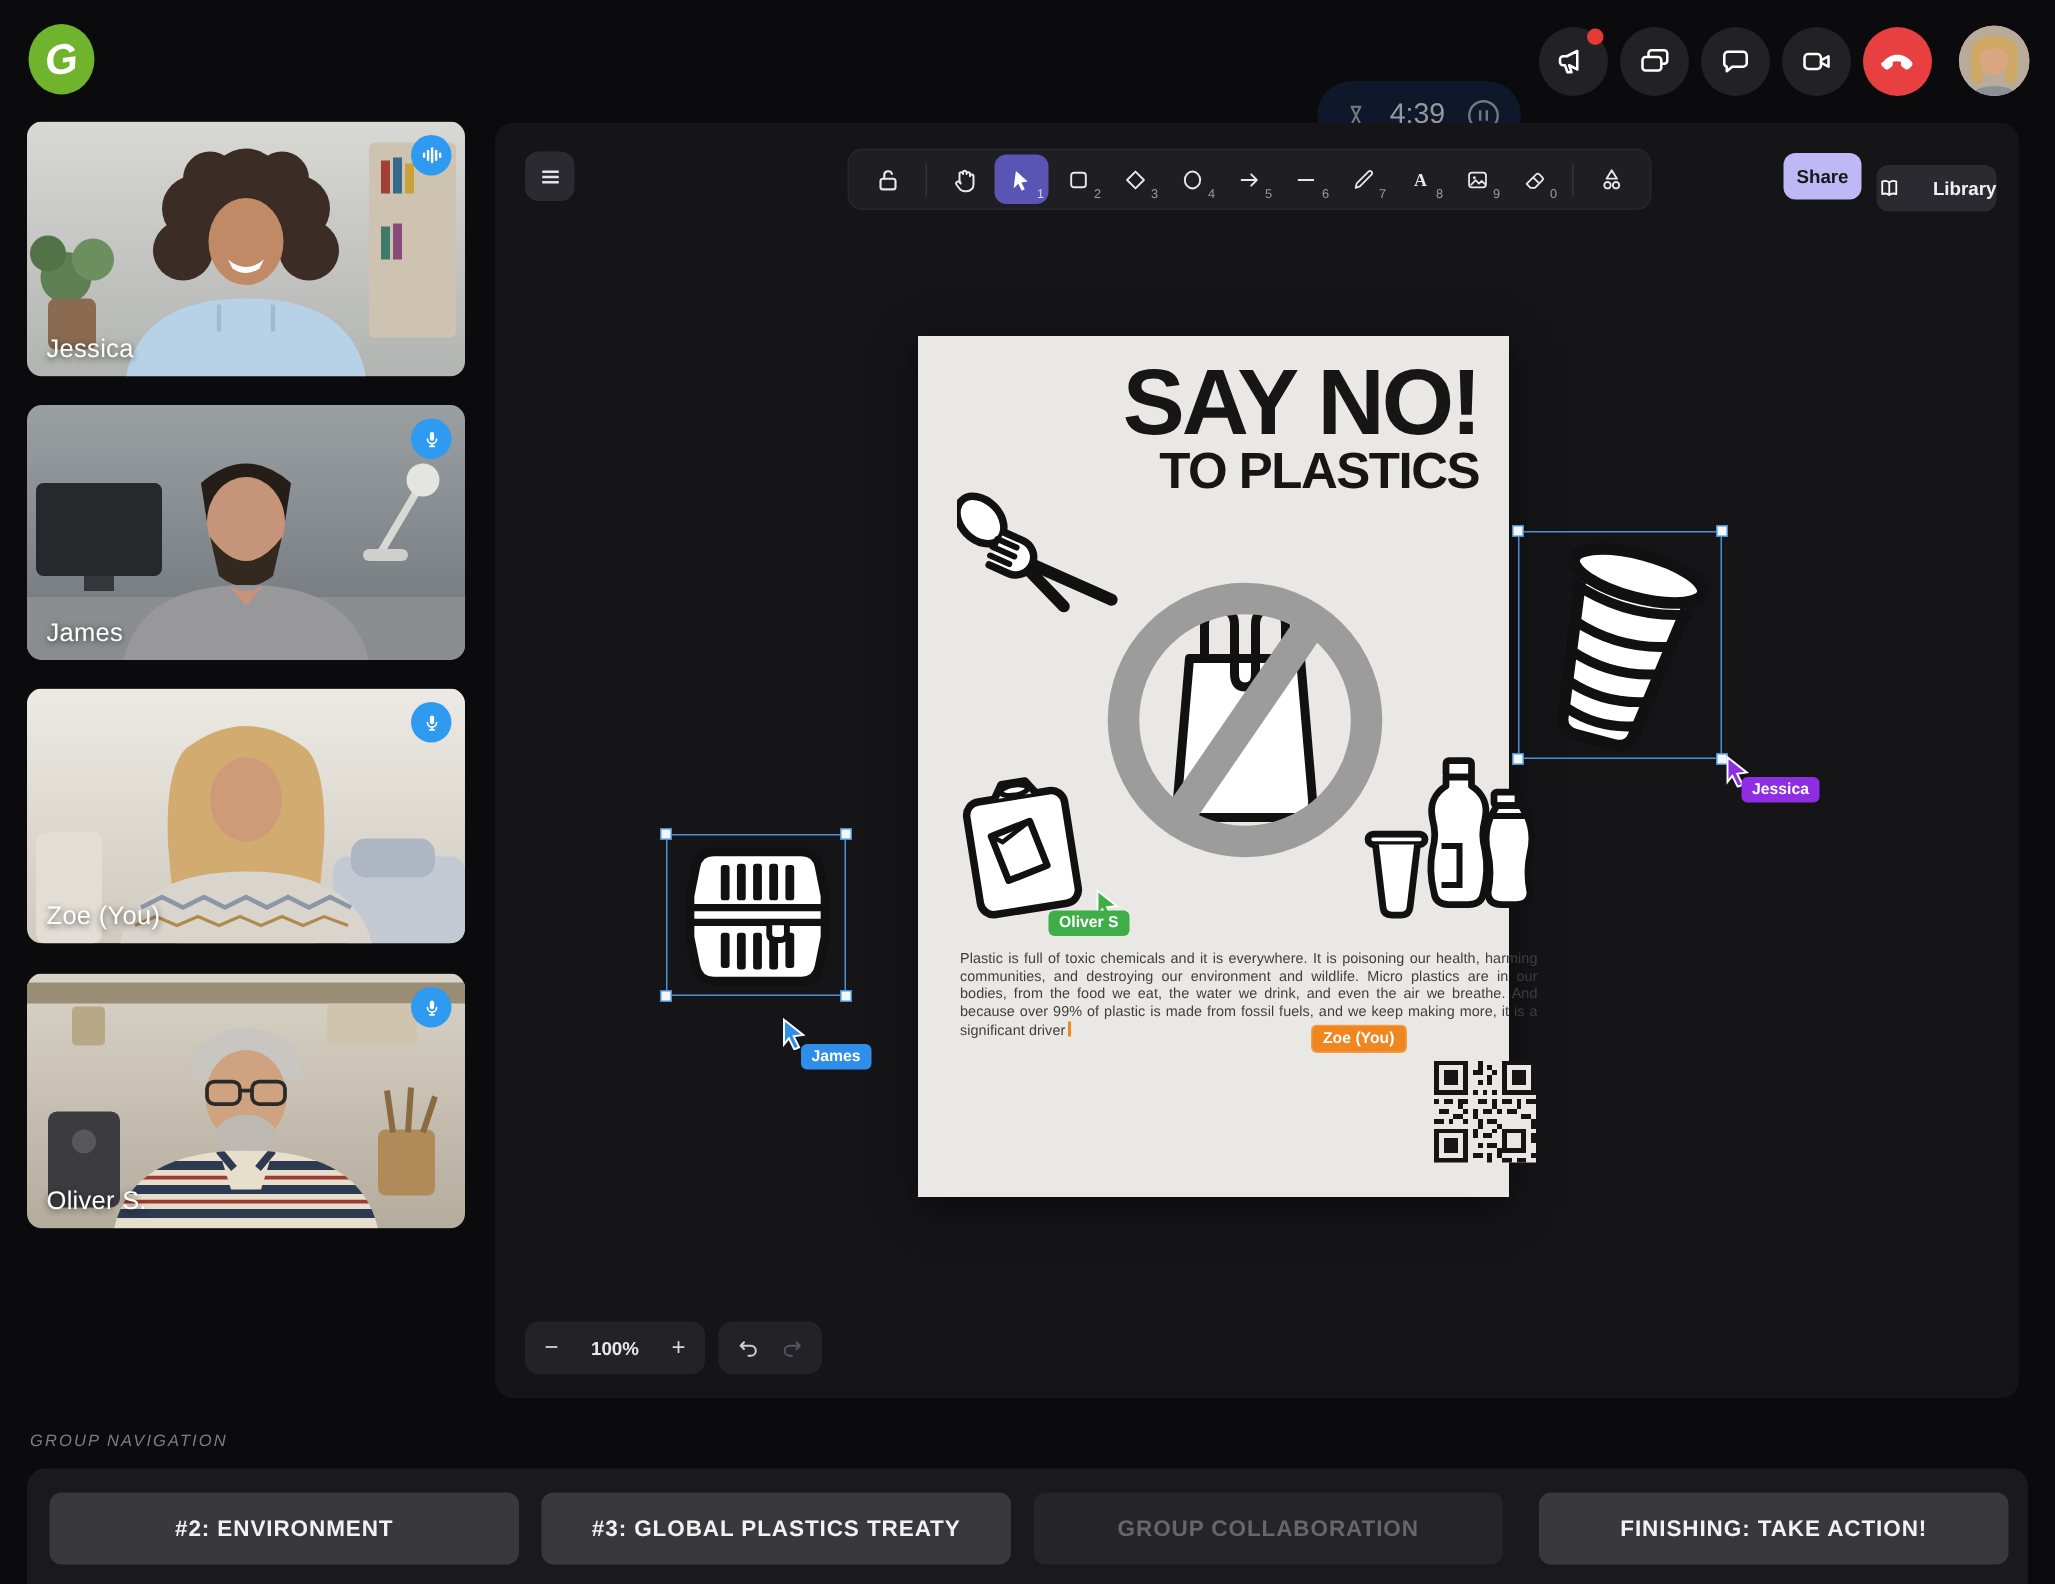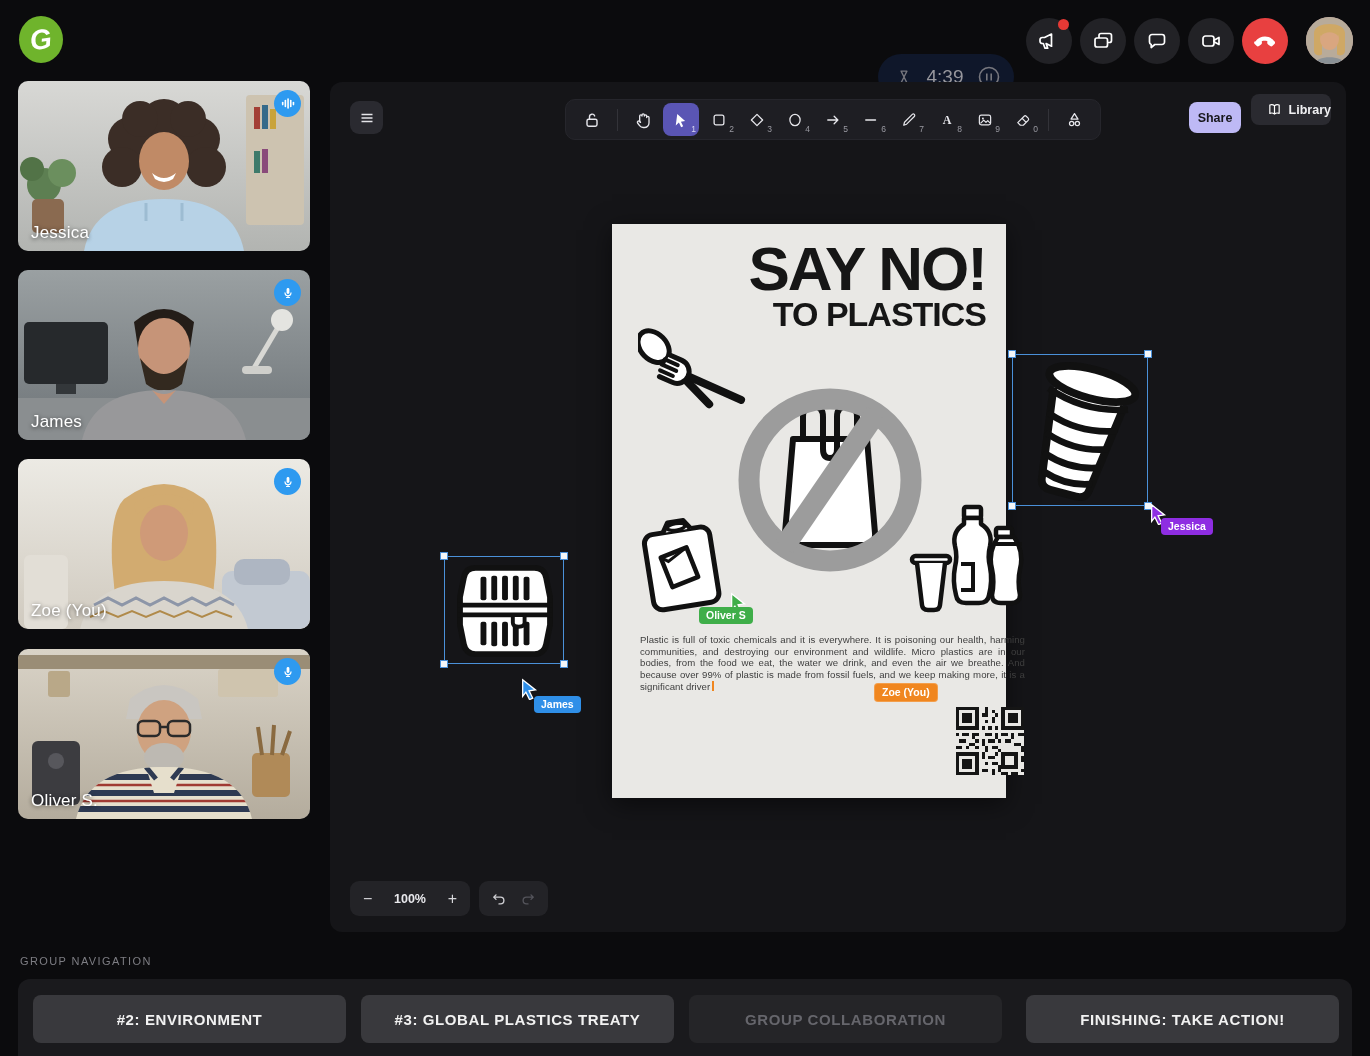--- a/index.html
+++ b/index.html
@@ -36,22 +36,22 @@
   .toolbar{position:absolute;left:235px;top:17px;height:41px;border-radius:10px;background:#1e1e23;
         display:flex;align-items:center;padding:0 8px;gap:2px;border:1px solid #26262c;}
   .tool{width:36px;height:33px;border-radius:8px;display:flex;align-items:center;justify-content:center;
         position:relative;color:#e7e7ec;cursor:pointer;}
   .tool.selected{background:#5a55b4;}
   .tool .key{position:absolute;right:3px;bottom:2px;font-size:8.5px;color:#9a9aa2;}
   .tool.selected .key{color:#d8d6f2;}
   .tb-div{width:1px;height:22px;background:#333339;margin:0 5px;}
   .share-btn{position:absolute;left:859px;top:20px;width:52px;height:31px;border-radius:8px;background:#beb9f5;
         color:#17171c;font-size:12.5px;font-weight:bold;border:none;display:flex;align-items:center;justify-content:center;cursor:pointer;}
-  .library-btn{position:absolute;left:921px;top:12px;width:80px;height:31px;border-radius:8px;background:#2a2a30;
-        color:#f0f0f2;font-size:12.5px;font-weight:bold;display:flex;align-items:center;justify-content:flex-end;gap:6px;cursor:pointer;}
+  .library-btn{position:absolute;left:921px;top:28px;width:80px;height:31px;border-radius:8px;background:#2a2a30;
+        color:#f0f0f2;font-size:12.5px;font-weight:bold;display:flex;align-items:center;justify-content:space-between;gap:6px;cursor:pointer;}
 
   
   .poster{position:absolute;left:282px;top:142px;width:394px;height:574px;background:#e9e8e5;
         box-shadow:0 6px 24px rgba(0,0,0,.5);}
   .poster-headline{position:absolute;right:20px;top:16px;text-align:right;color:#161616;}
   .poster-headline .l1{font-size:62px;font-weight:900;letter-spacing:-2px;line-height:.92;}
   .poster-headline .l2{font-size:34px;font-weight:900;letter-spacing:-1px;line-height:1.0;}
   .poster-body{position:absolute;left:28px;top:410px;width:385px;font-size:9.6px;line-height:1.22;
         color:#3e3e3e;text-align:justify;letter-spacing:.05px;}
   .caret{display:inline-block;width:2px;height:10px;background:#f0861f;vertical-align:-1px;margin-left:2px;}
@@ -72,21 +72,21 @@
 
   
   .zoom-pill{position:absolute;left:20px;top:799px;width:120px;height:35px;border-radius:9px;background:#232327;
         display:flex;align-items:center;justify-content:space-between;padding:0 13px;}
   .zoom-pill .zbtn{color:#d6d6da;font-size:16px;cursor:pointer;line-height:1;}
   .zoom-pill .zval{color:#e8e8ec;font-size:12.5px;font-weight:bold;}
   .hist-pill{position:absolute;left:149px;top:799px;width:69px;height:35px;border-radius:9px;background:#232327;
         display:flex;align-items:center;justify-content:space-evenly;}
 
   
-  .section-label{position:absolute;left:20px;top:955px;font-size:11px;letter-spacing:1.4px;color:#7d7d83;}
+  .section-label{position:absolute;left:20px;top:955px;font-size:11px;letter-spacing:1.4px;color:#7d7d83;font-style:italic;}
   .nav-panel{position:absolute;left:18px;top:979px;width:1334px;height:77px;background:#1a1a1d;border-radius:12px 12px 0 0;}
   .navbtn{position:absolute;top:16px;width:313px;height:48px;border-radius:8px;background:#39393d;border:none;
         color:#f2f2f2;font-family:"Liberation Sans",sans-serif;font-size:15px;font-weight:bold;letter-spacing:.6px;cursor:pointer;}
   .navbtn.dim{background:#252528;color:#66666c;}
 
   svg{display:block;}
 </style>
 </head>
 <body>
 

